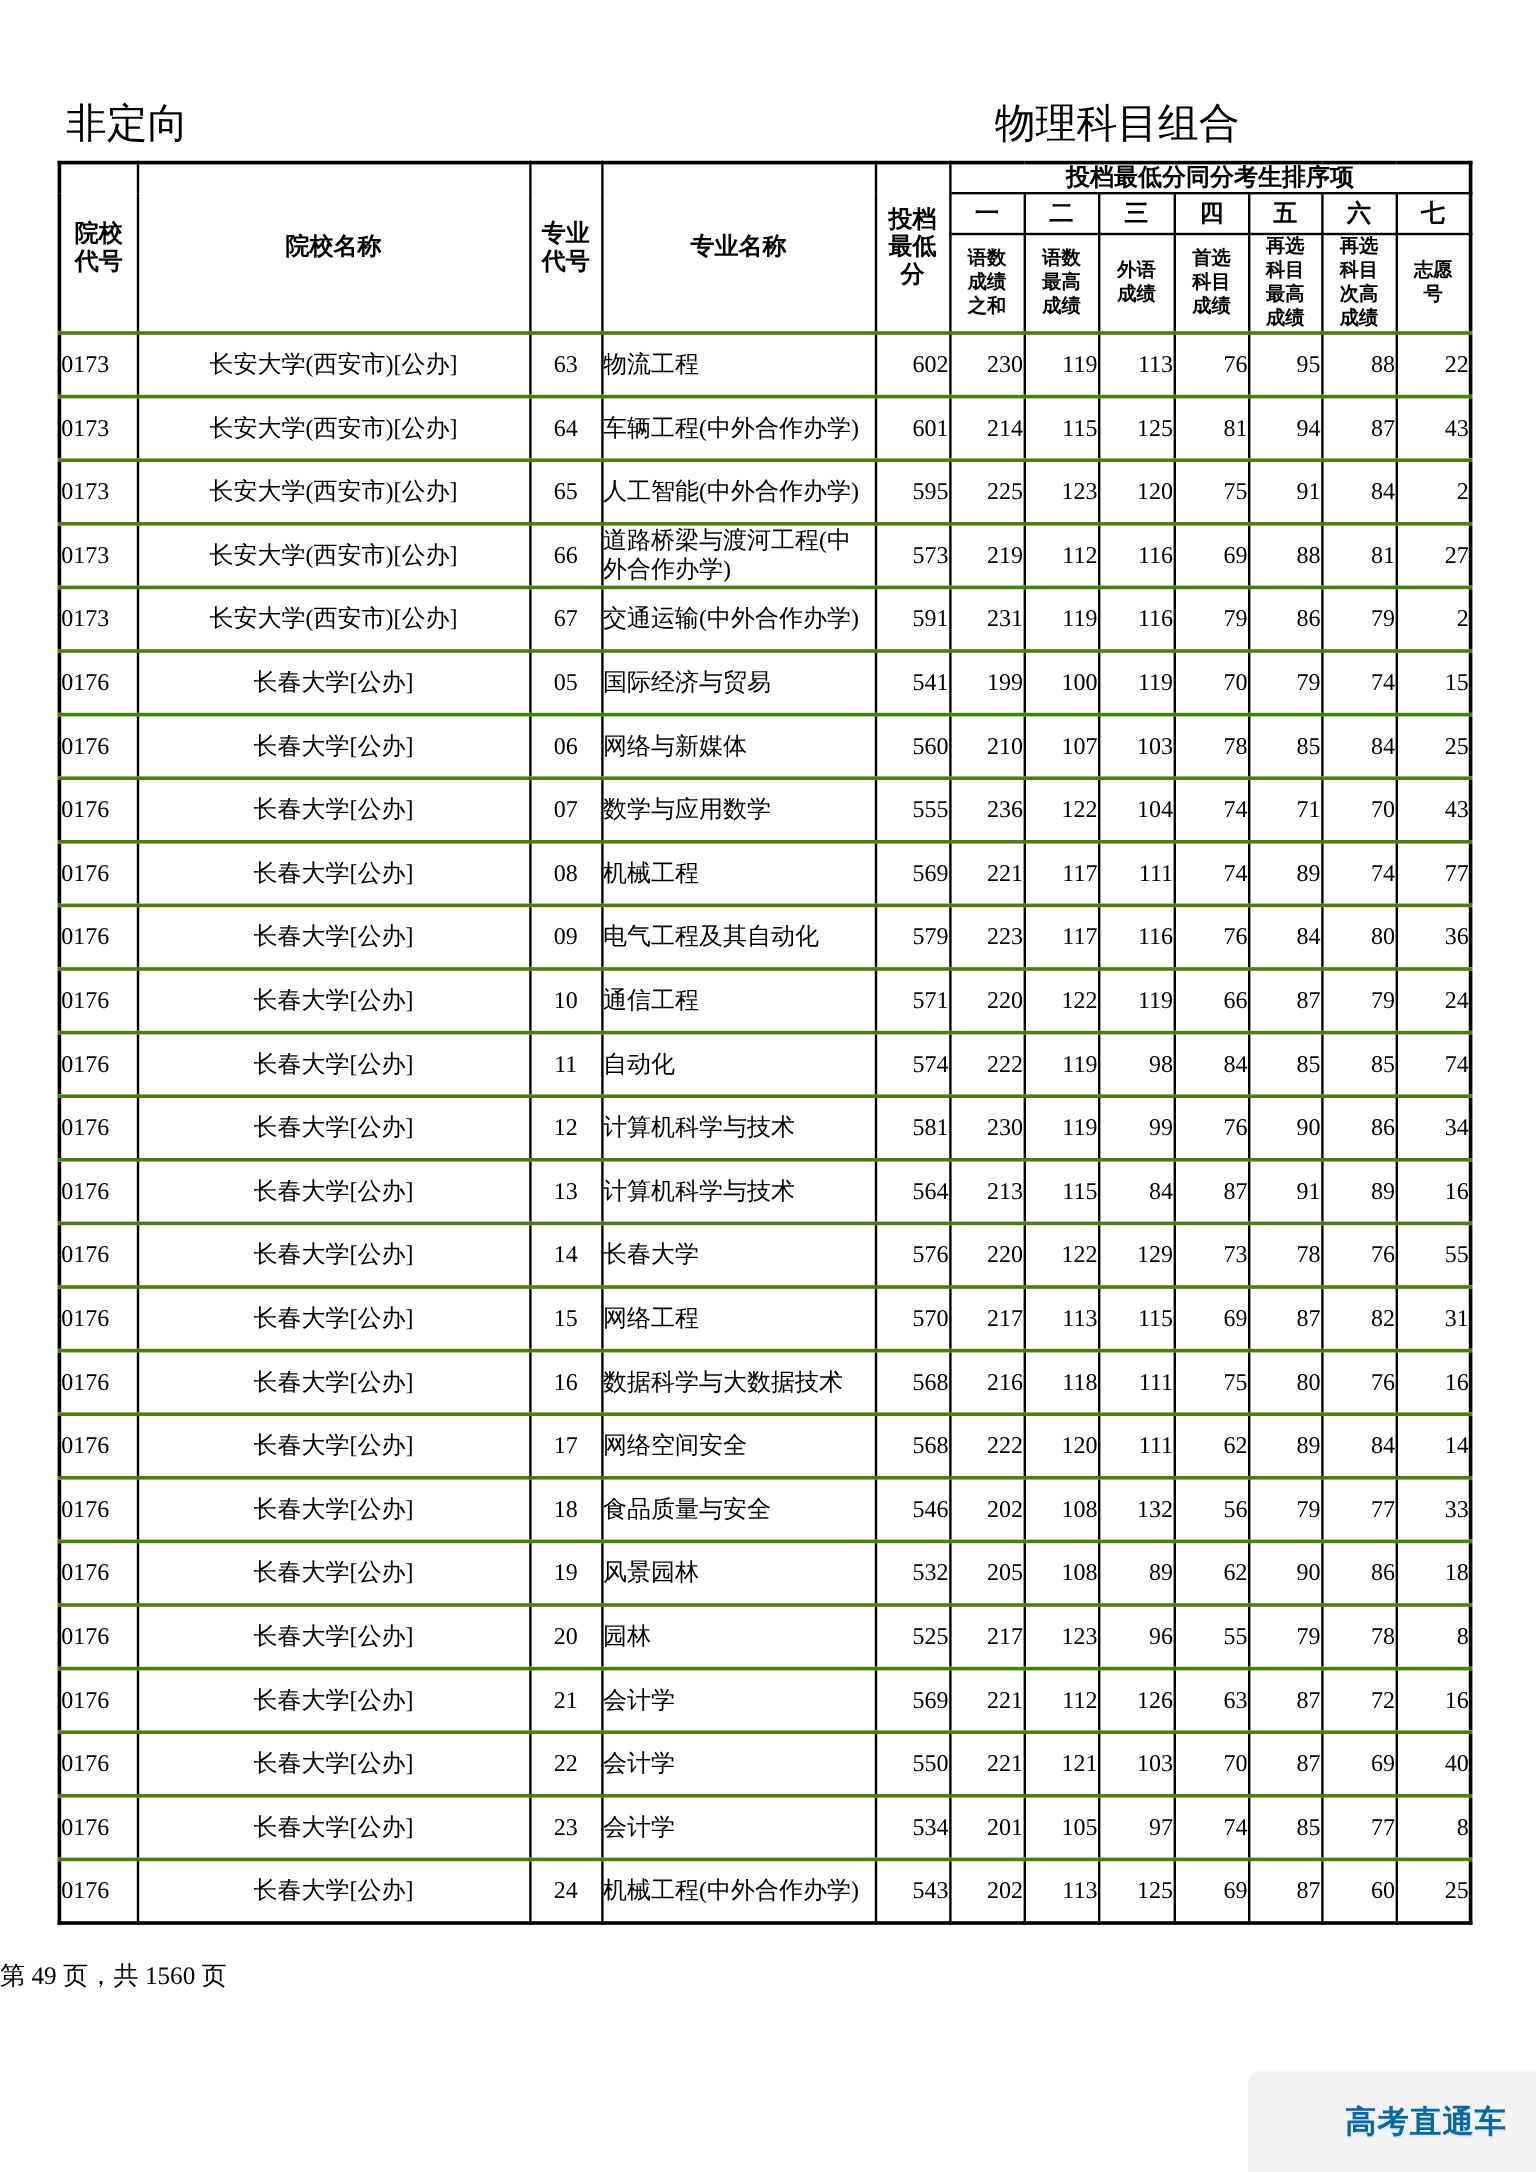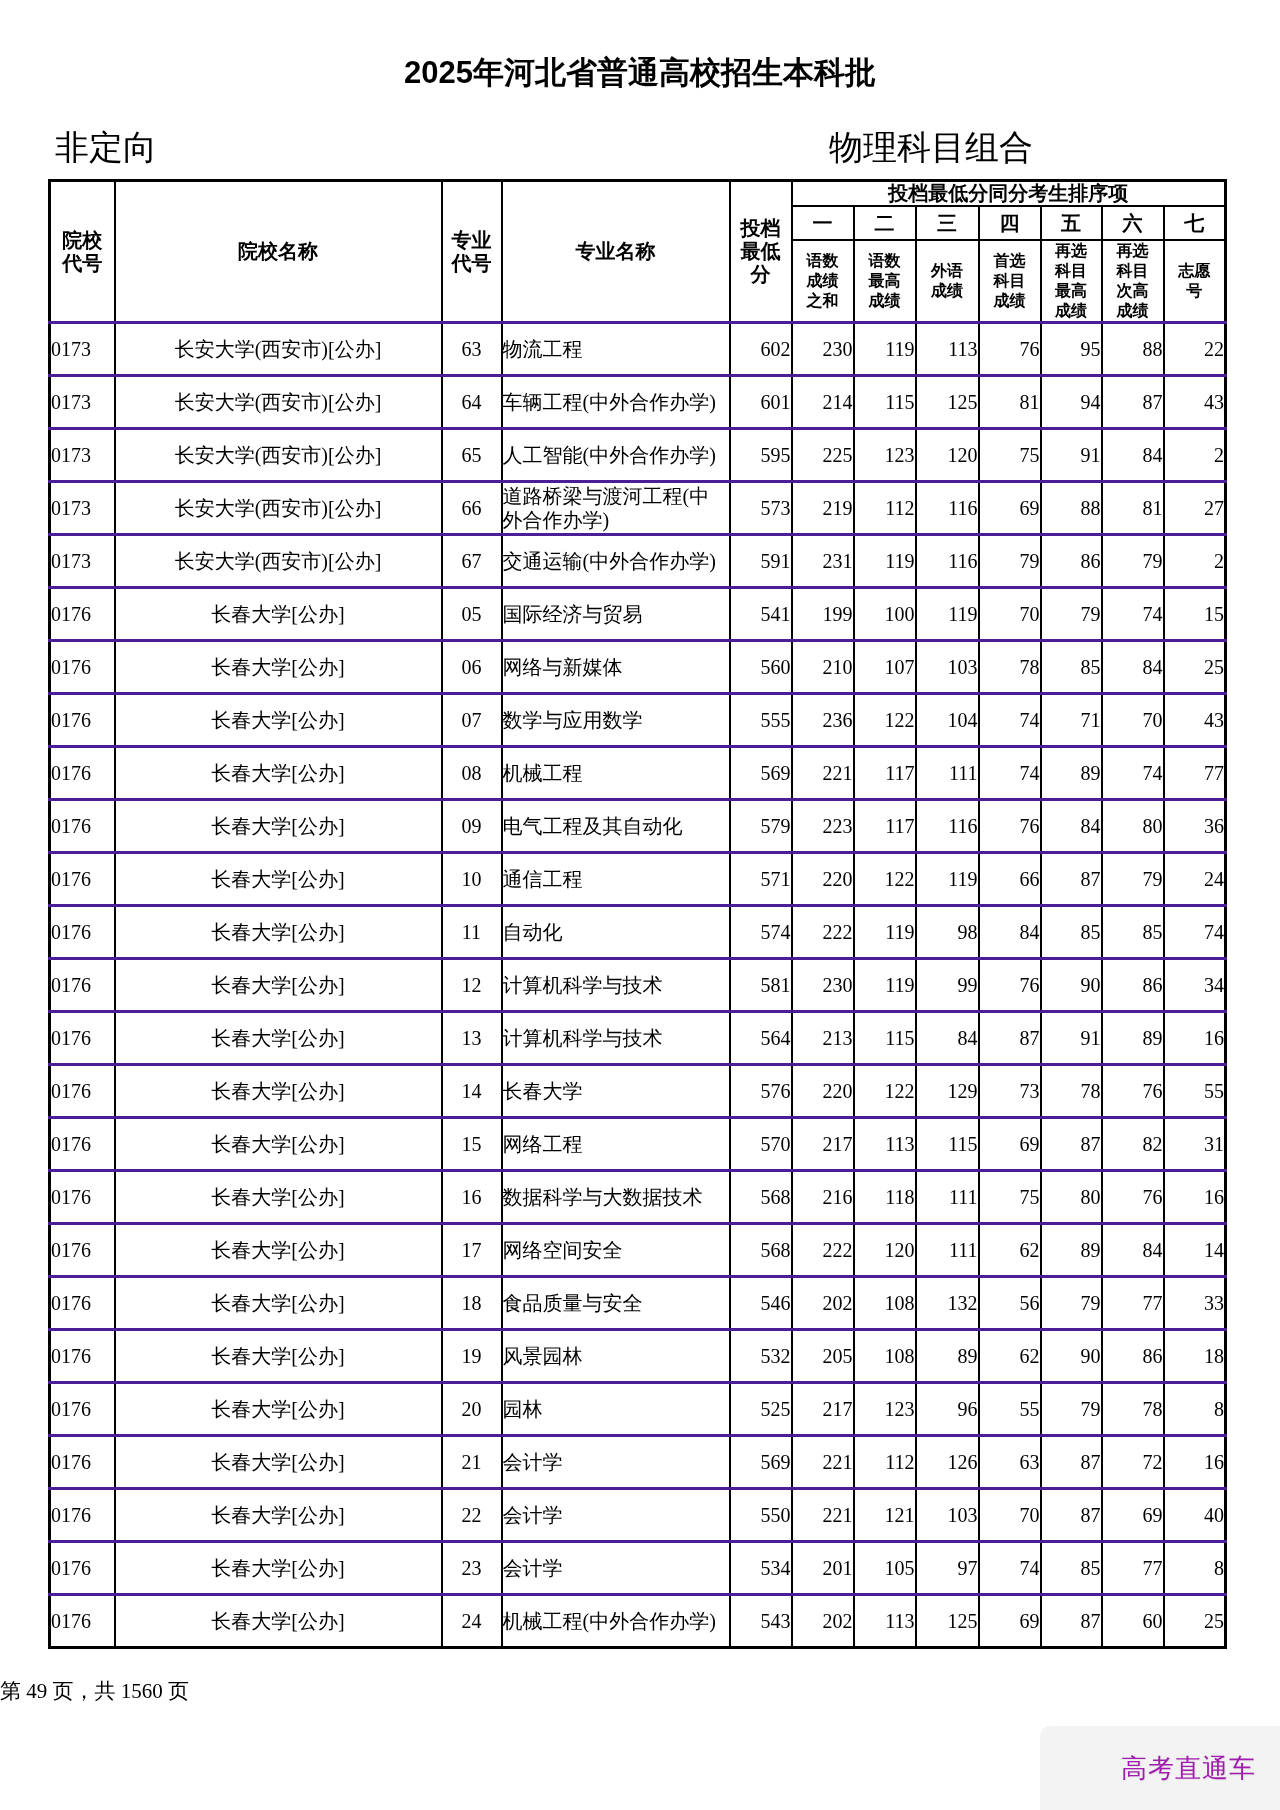--- a/index.html
+++ b/index.html
@@ -60,21 +60,21 @@
     line-height: 23px;
     margin-left: 36px;
   }
   tr.h-group  { height: 24px; }
   tr.h-nums   { height: 34px; }
   tr.h-labels { height: 80px; }
   tr.h-labels th { font-size: 16px; line-height: 20px; }
   tr.h-nums th { border-bottom-width: 2px; }
   thead { border-bottom: 3px solid #000; }
 
-  tbody tr { height: 53px; border-top: 3px solid #4c1d95; }
+  tbody tr { height: 53px; border-top: 3px solid #4d7c0f; }
   tbody td { vertical-align: middle; line-height: 24px; }
 
   .c-code   { text-align: left;  padding-left: 2px; }
   .c-school { text-align: center;  padding-left: 4px; }
   .c-mcode  { text-align: center; }
   .c-major  { text-align: left;  padding-left: 4px; padding-right: 26px; line-height: 24px; }
   .c-num    { text-align: right; padding-right: 4px; }
 
   
   .footer {
@@ -94,30 +94,30 @@
     background: #f3f3f3;
     border-top-left-radius: 10px;
     display: flex;
     align-items: center;
     justify-content: flex-end;
     padding-right: 24px;
     box-sizing: border-box;
   }
   .watermark-text {
     font-size: 26px;
-    color: #a21caf;
+    color: #0369a1;
     text-shadow: 1px 1px 0 #e6e6e6;
     letter-spacing: 1px;
+    font-weight: bold;
   }
 </style>
 </head>
 <body>
 
 <div class="title-block">
-  <div>2025年河北省普通高校招生本科批</div>
 </div>
 
 <div class="subheader-row">
   <span class="subheader-left">非定向</span>
   <span class="subheader-right">物理科目组合</span>
 </div>
 
 <table class="admission">
   <colgroup>
     <col style="width:65px">

